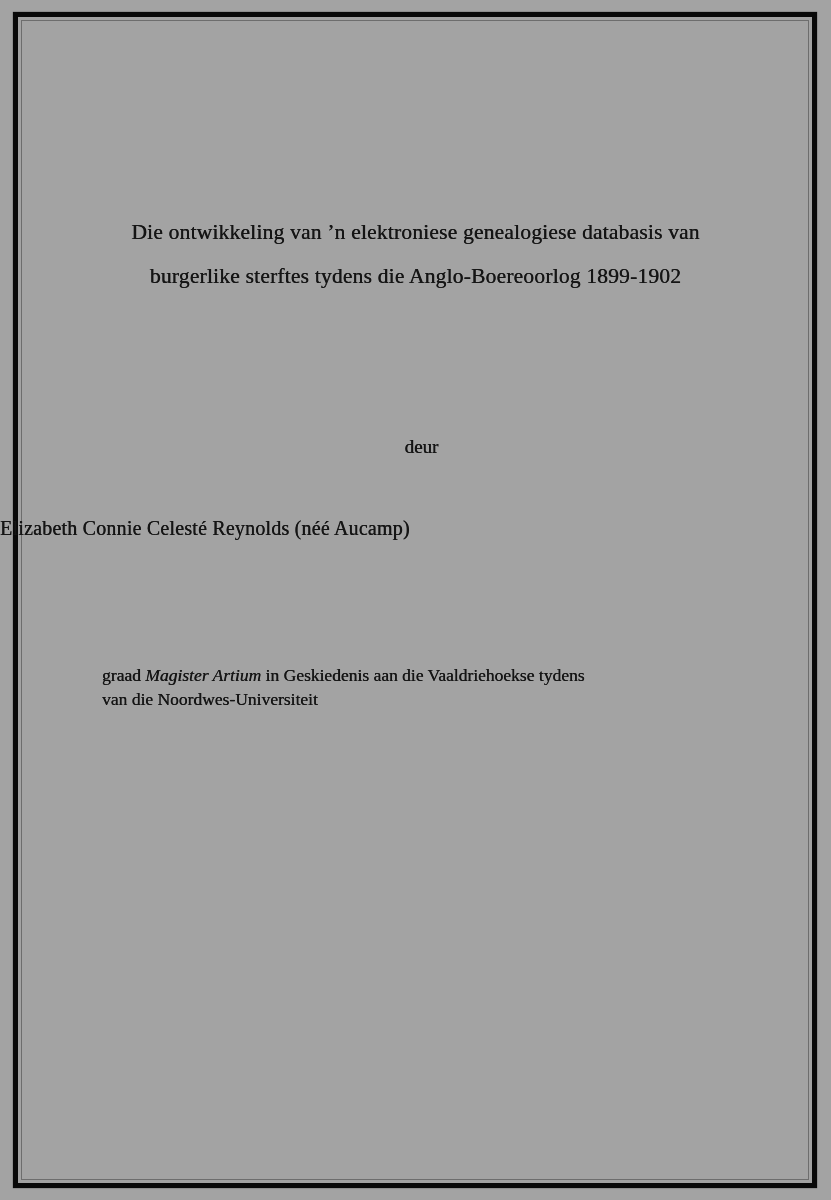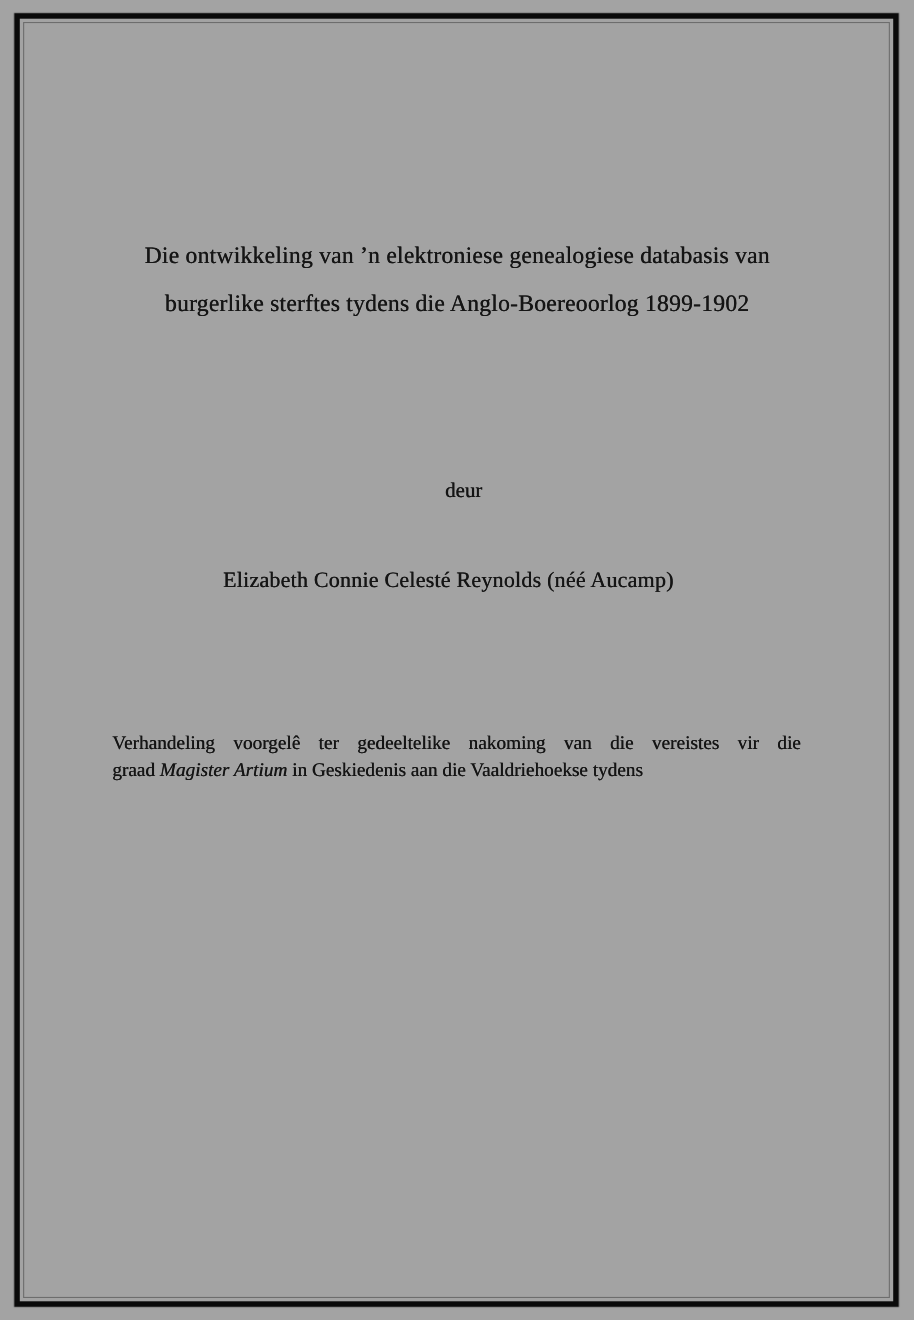--- a/index.html
+++ b/index.html
@@ -44,21 +44,20 @@
     position: absolute;
     top: 436px; left: 0; right: 0;
     text-align: center;
     font-size: 19px;
     text-shadow: 0.3px 0 0 currentColor;
     padding-left: 12px;
   }
   .author {
     position: absolute;
     top: 517px; left: 0; right: 16px;
-    text-align: center;
     font-size: 20px;
     letter-spacing: 0.2px;
     white-space: nowrap;
     text-shadow: 0.35px 0 0 currentColor;
   }
   .statement {
     position: absolute;
     top: 663px; left: 102px; width: 626px;
     font-size: 17.5px;
     line-height: 24px;
@@ -116,19 +115,19 @@
   <div class="title">
     <div>Die ontwikkeling van ’n elektroniese genealogiese databasis van</div>
     <div>burgerlike sterftes tydens die Anglo-Boereoorlog 1899-1902</div>
   </div>
 
   <div class="byline">deur</div>
 
   <div class="author">Elizabeth Connie Celesté Reynolds (néé Aucamp)</div>
 
   <div class="statement">
-    <div class="st-line1">Verhandeling voorgelê ter gedeeltelike nakoming van die vereistes vir die</div>
     <div class="st-line2"><span>graad </span><i>Magister Artium</i><span> in Geskiedenis aan die Vaaldriehoekse tydens</span></div>
+    <div class="st-line3">van die Noordwes-Universiteit</div>
   </div>
 
 
 
 </div>
 
 </body></html>

